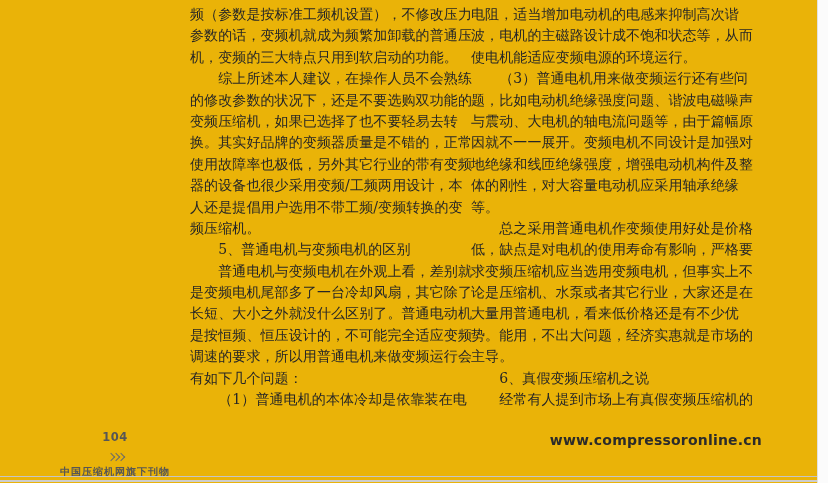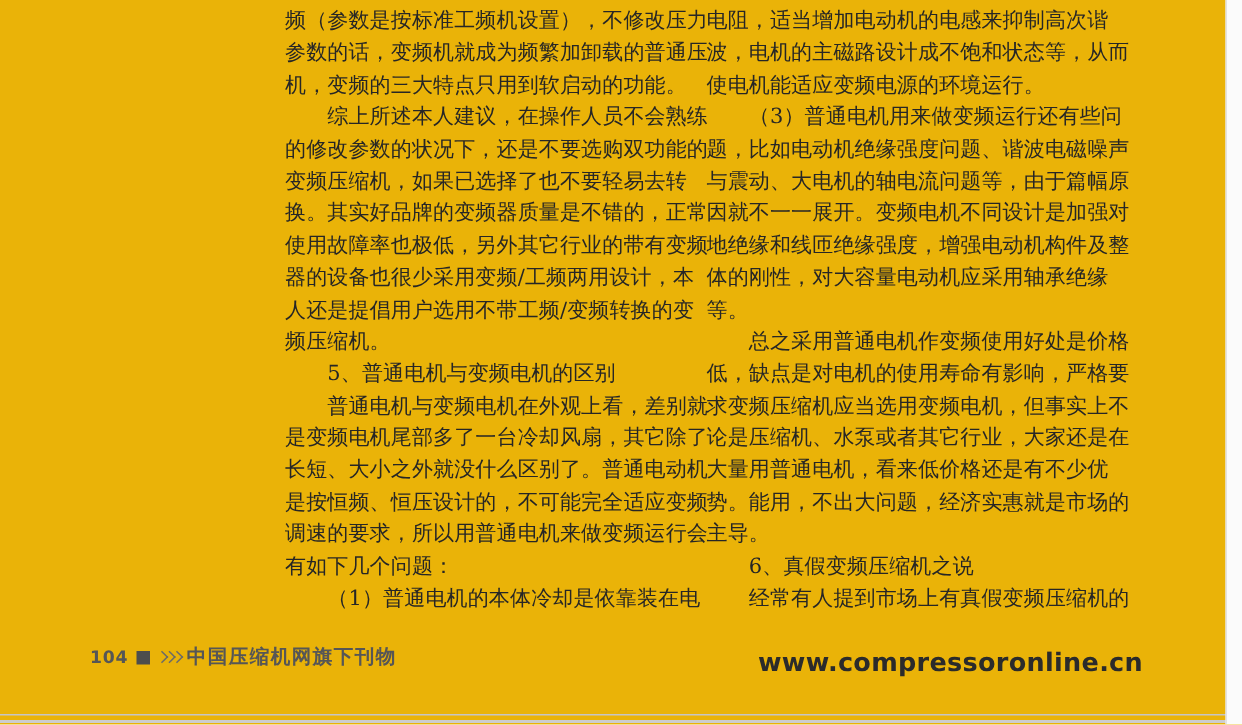--- a/index.html
+++ b/index.html
@@ -50,20 +50,21 @@
   
   .footer-left {
     position: absolute;
     left: 60px; top: 430px;
     height: 16px;
     display: flex;
     align-items: center;
     gap: 5px;
     font-family: "DejaVu Sans", "Liberation Sans", sans-serif;
     color: #565656;
+    flex-direction: column;
   }
   .page-number {
     font-size: 11.5px;
     font-weight: bold;
     letter-spacing: 0.5px;
   }
   .square-icon {
     width: 9px; height: 9px;
     background: #4d4d4d;
     display: inline-block;
@@ -71,29 +72,29 @@
   .chevrons { display: inline-flex; align-items: center; }
   .chevrons i {
     display: inline-block;
     width: 6px; height: 6px;
     border-top: 1.6px solid #6a6a6a;
     border-right: 1.6px solid #6a6a6a;
     transform: rotate(45deg);
     margin-right: -1px;
   }
   .publication {
-    font-size: 13px;
+    font-size: 10px;
     font-weight: bold;
     letter-spacing: 1px;
   }
   .footer-right {
     position: absolute;
     top: 432px; right: 66px;
     font-family: "DejaVu Sans", "Liberation Sans", sans-serif;
-    font-size: 17px;
+    font-size: 14px;
     font-weight: 600;
     color: #2b2b2b;
     letter-spacing: 0.2px;
   }
 </style>
 </head>
 <body>
 
 <div class="page">
 

